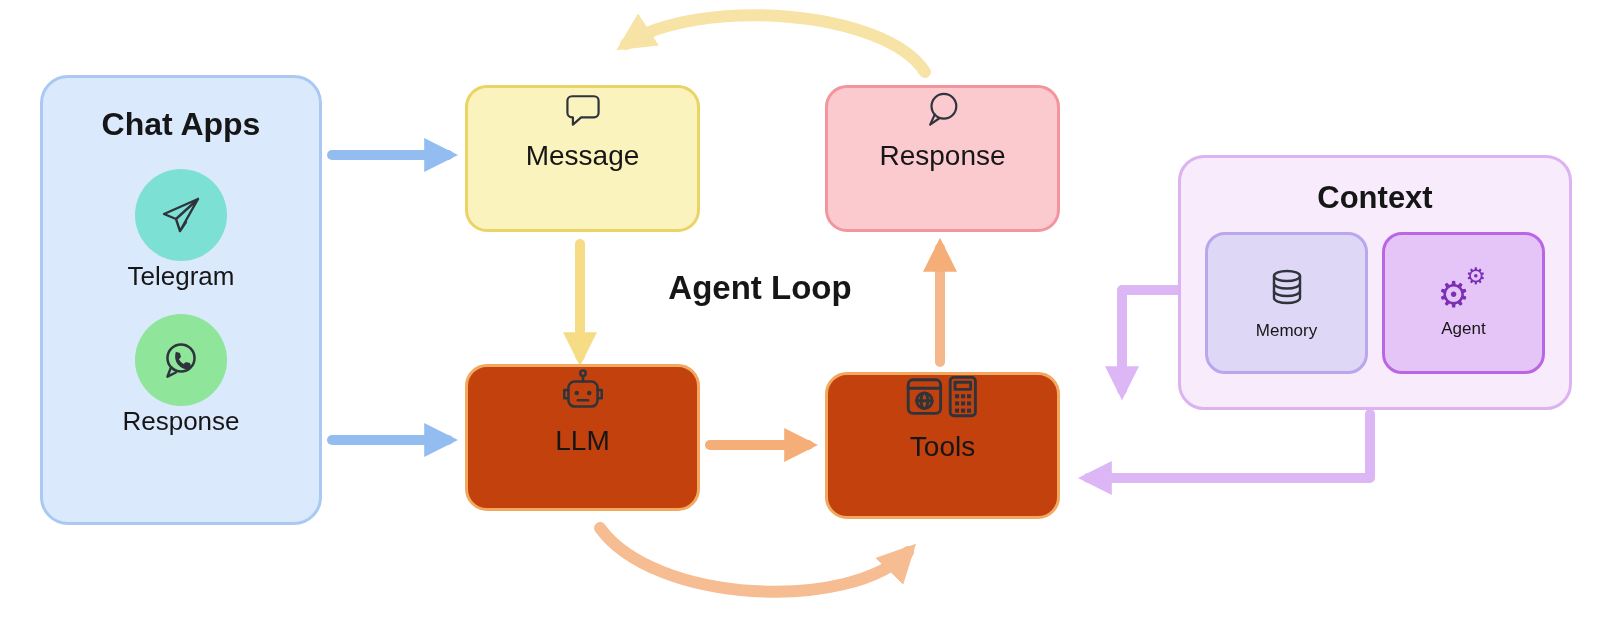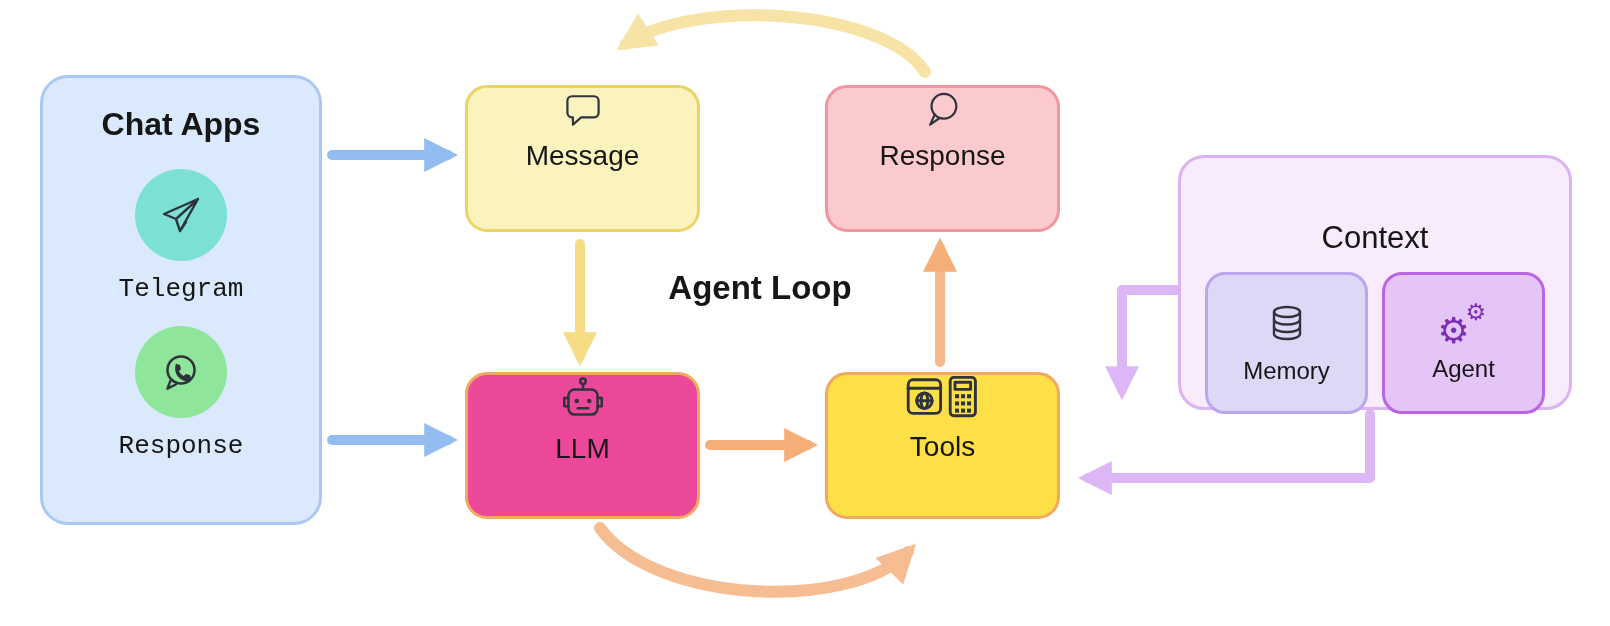--- a/index.html
+++ b/index.html
@@ -13,45 +13,45 @@
           align-items: center; }
 
   
   .chat-apps { left: 40px; top: 75px; width: 282px; height: 450px;
                background: #dbe9fc; border: 3px solid #a9c9f2; border-radius: 28px;
                justify-content: flex-start; padding-top: 28px; }
   .chat-apps .panel-title { font-size: 32px; font-weight: 600; margin-bottom: 26px; }
   .app-circle { width: 92px; height: 92px; border-radius: 50%; display: flex; align-items: center; justify-content: center; }
   .app-circle.telegram { background: #7de0d4; }
   .app-circle.whatsapp { background: #8fe59a; }
-  .app-name { font-size: 26px; margin-top: 13px; margin-bottom: 22px; font-family: Liberation Mono, monospace; }
+  .app-name { font-size: 26px; margin-top: 0; margin-bottom: 22px; }
 
   
   .flow-box { width: 235px; height: 147px; gap: 4px; }
   .box-message  { left: 465px; top: 85px;  background: #fbf3bd; border: 3px solid #e9d465; }
   .box-response { left: 825px; top: 85px;  background: #fbcace; border: 3px solid #f2959c; }
-  .box-llm      { left: 465px; top: 372px; background: #ec4899; border: 3px solid #f2a95f; }
-  .box-tools    { left: 825px; top: 372px; background: #fde047; border: 3px solid #f2a95f; }
+  .box-llm      { left: 465px; top: 364px; background: #c2410c; border: 3px solid #f2a95f; }
+  .box-tools    { left: 825px; top: 372px; background: #c2410c; border: 3px solid #f2a95f; }
   .flow-label { font-size: 28px; }
 
   
   .center-label { position: absolute; z-index: 1; left: 620px; top: 269px; width: 280px;
                   text-align: center; font-size: 33px; font-weight: 600; }
 
   
   .context { left: 1178px; top: 155px; width: 394px; height: 255px;
              background: #f7ebfc; border: 3px solid #ddb2f0; border-radius: 26px;
              justify-content: flex-start; padding-top: 22px; }
-  .context .panel-title { font-size: 31px; font-weight: 400; margin-bottom: 16px; margin-top: 40px; }
+  .context .panel-title { font-size: 31px; font-weight: 700; margin-bottom: 16px; }
   .context-row { display: flex; gap: 14px; }
   .sub-box { width: 163px; height: 142px; border-radius: 20px; display: flex; flex-direction: column;
              align-items: center; justify-content: center; gap: 4px; }
   .sub-memory { background: #ded8f6; border: 3px solid #b9a6ec; }
   .sub-skills { background: #e5c5f8; border: 3px solid #ba66e4; }
-  .sub-label { font-size: 24px; }
+  .sub-label { font-size: 17px; }
 
   .gears { position: relative; width: 56px; height: 48px; color: #7b2fb5; }
   .gear-big { position: absolute; left: 2px; top: 10px; font-size: 36px; line-height: 1; }
   .gear-small { position: absolute; left: 30px; top: -2px; font-size: 23px; line-height: 1; }
 
   .icon-stroke { stroke: #2f343c; fill: none; stroke-width: 2.4; stroke-linecap: round; stroke-linejoin: round; }
 </style>
 </head>
 <body>
 

